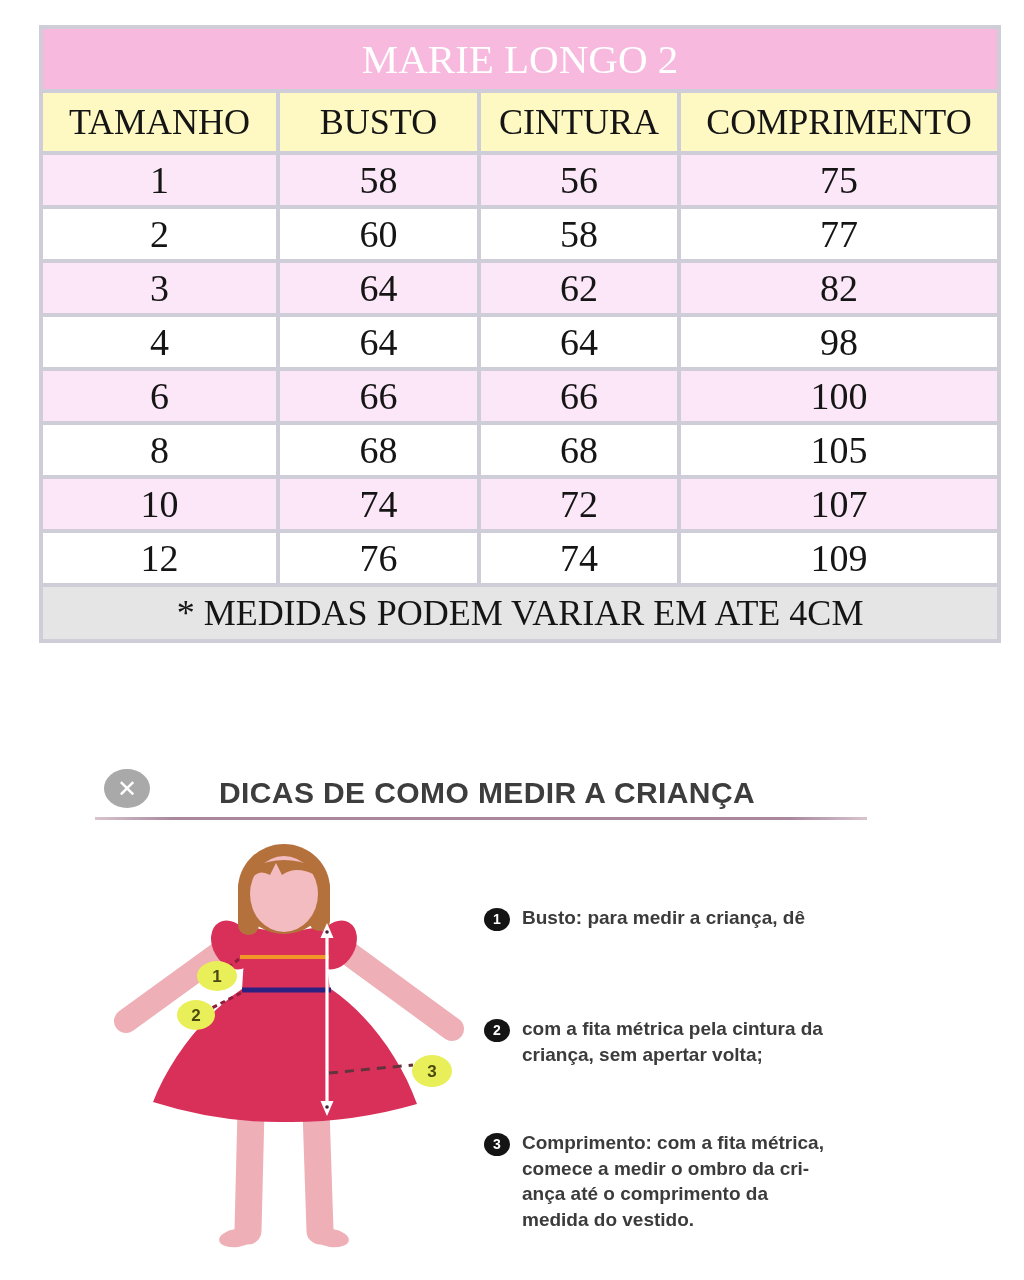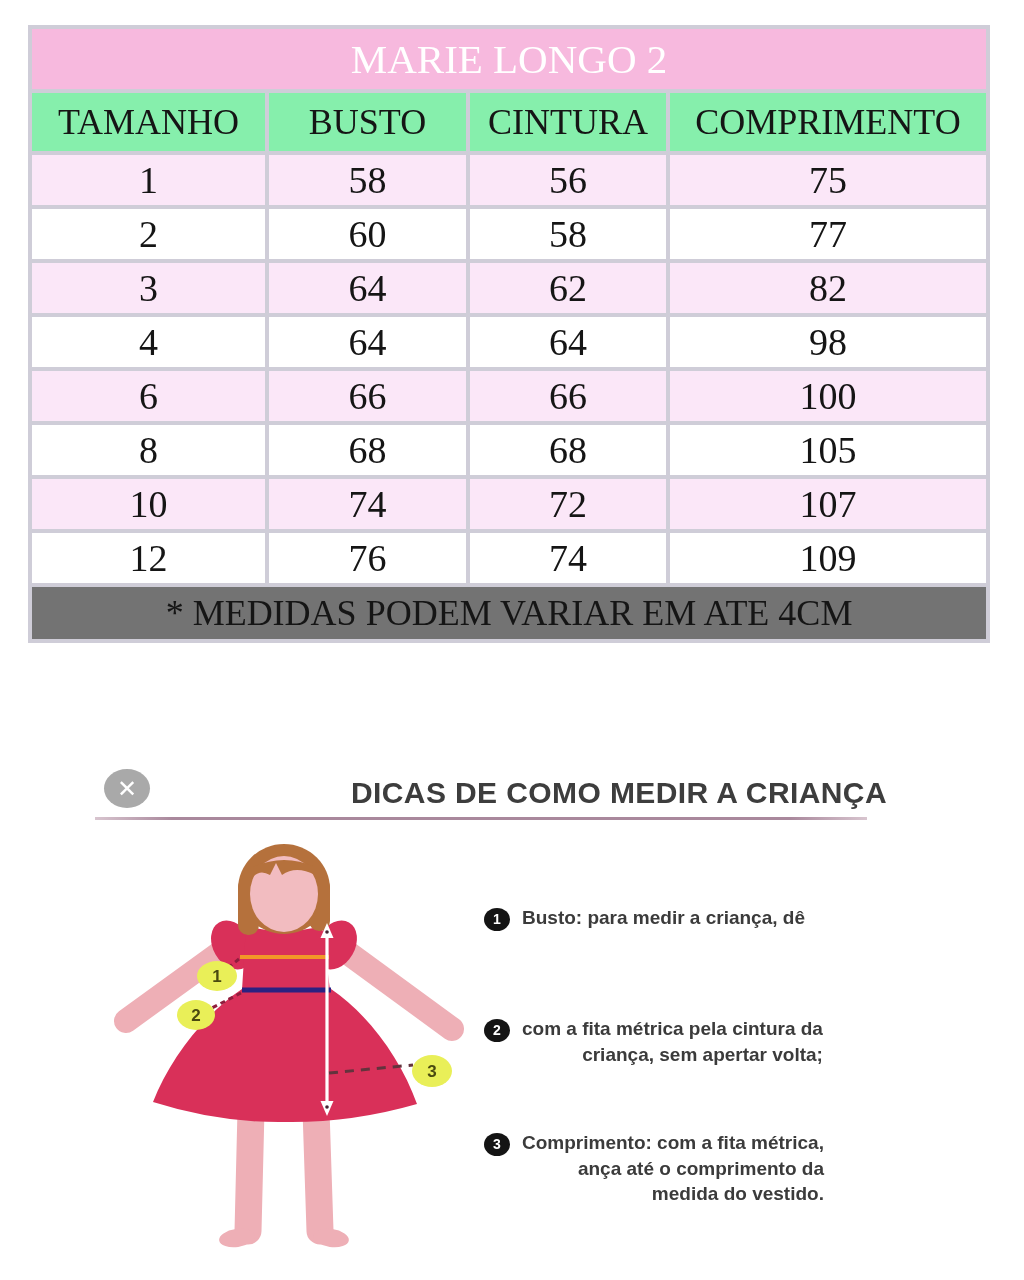--- a/index.html
+++ b/index.html
@@ -1,46 +1,46 @@
 <!DOCTYPE html>
 <html><head>
 <meta charset="utf-8">
 <style>
   html,body{margin:0;padding:0;background:#fff;}
   .page{position:relative;width:1024px;height:1280px;background:#ffffff;overflow:hidden;
         font-family:"Liberation Sans","DejaVu Sans",sans-serif;}
 
   
-  table.size-chart{position:absolute;left:28px;top:25px;width:958px;
+  table.size-chart{position:absolute;left:39px;top:25px;width:958px;
       border-collapse:collapse;table-layout:fixed;
       font-family:"Liberation Serif","DejaVu Serif",serif;color:#151515;}
   table.size-chart td{border:4px solid #cfcdd8;text-align:center;vertical-align:middle;
       overflow:hidden;white-space:nowrap;}
   td.chart-title{height:58px;background:#f7b9de;color:#ffffff;font-size:41px;}
-  td.col-head{height:56px;background:#86efac;font-size:36px;}
+  td.col-head{height:56px;background:#fef9c3;font-size:36px;}
   td.cell{height:48px;font-size:38px;background:#ffffff;}
   tr.pink td.cell{background:#fbe7f8;}
-  td.footnote{height:50px;background:#737373;font-size:36px;}
+  td.footnote{height:50px;background:#e5e5e5;font-size:36px;}
 
   
   .close-btn{position:absolute;left:104px;top:769px;width:46px;height:39px;background:#a9a9a9;
       border-radius:50%;color:#ffffff;display:flex;align-items:center;justify-content:center;
       font-size:24px;font-weight:bold;cursor:pointer;}
-  .guide-title{position:absolute;left:87px;top:776px;width:800px;text-align:right;
+  .guide-title{position:absolute;left:87px;top:776px;width:800px;text-align:center;
       font-size:30px;font-weight:bold;color:#3d3d3d;letter-spacing:.4px;}
   .guide-divider{position:absolute;left:95px;top:817px;width:772px;height:3px;
       background:linear-gradient(90deg,#d8c5cf,#a9889c 10%,#a9889c 90%,#d8c5cf);}
 
   .figure-wrap{position:absolute;left:110px;top:835px;width:370px;height:445px;}
 
   .tip{position:absolute;left:484px;display:flex;align-items:flex-start;width:420px;}
   .tip-num{flex:none;width:26px;height:23px;margin:3px 12px 0 0;background:#141414;
       border-radius:50%;color:#ffffff;font-size:14px;font-weight:bold;line-height:23px;
       text-align:center;}
-  .tip-text{font-size:19px;font-weight:bold;line-height:25.5px;color:#3b3b3b;text-align:right;}
+  .tip-text{font-size:19px;font-weight:bold;line-height:25.5px;color:#3b3b3b;}
   #tip-1{top:905px;} #tip-2{top:1016px;} #tip-3{top:1130px;}
 </style>
 </head>
 <body>
 
 <div class="page">
 
   <table class="size-chart">
     <colgroup>
       <col style="width:237px">
@@ -169,18 +169,19 @@
     <div class="tip-num">2</div>
     <div class="tip-text">
       <div>com a fita métrica pela cintura da</div>
       <div>criança, sem apertar volta;</div>
     </div>
   </div>
   <div class="tip" id="tip-3">
     <div class="tip-num">3</div>
     <div class="tip-text">
       <div>Comprimento: com a fita métrica,</div>
+      <div>comece a medir o ombro da cri-</div>
       <div>ança até o comprimento da</div>
       <div>medida do vestido.</div>
     </div>
   </div>
 
 </div>
 
 </body></html>

